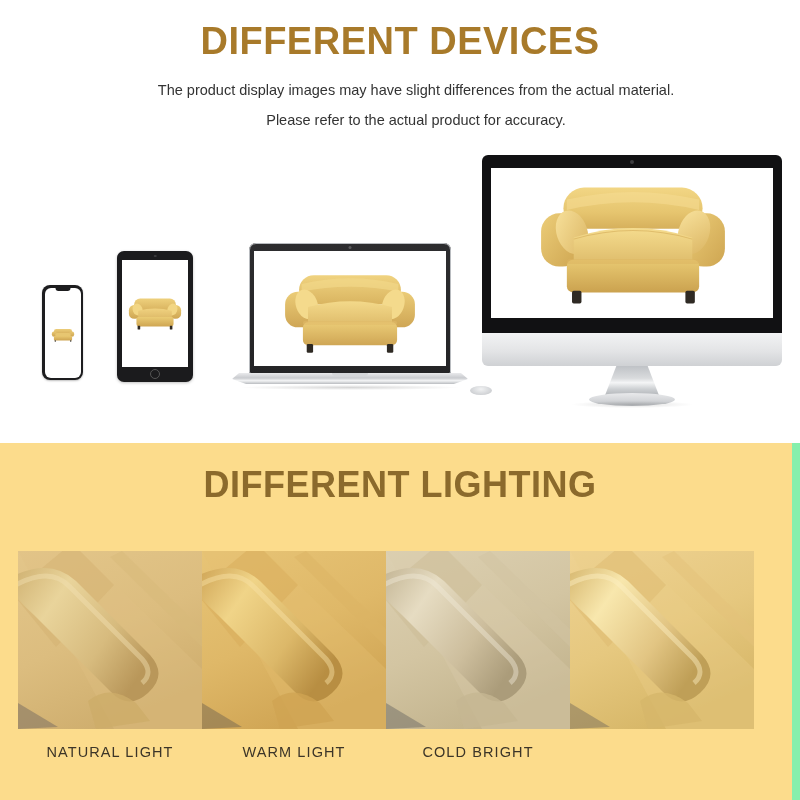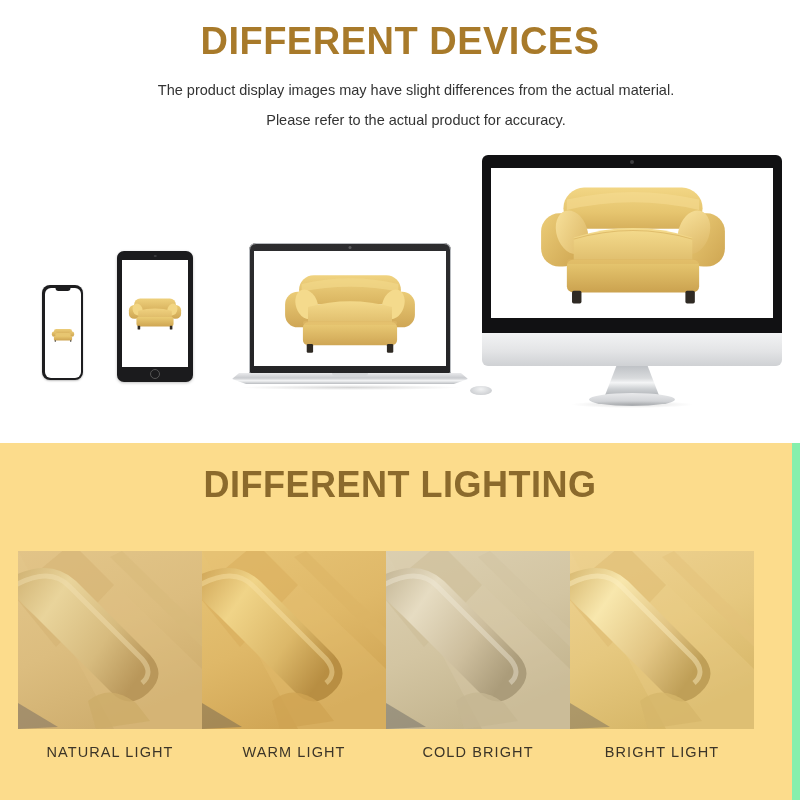--- a/index.html
+++ b/index.html
@@ -600,19 +600,18 @@
             <rect width="184" height="178" fill="url(#s4bg)"></rect>
             <path d="M0 0 L62 0 L184 118 L184 178 L96 178 Z" fill="#ebcd89" opacity=".35"></path>
             <path d="M-6 42 L54 -8 L96 34 L38 96 Z" fill="#deba6f" opacity=".5"></path>
             <path d="M-14 30 Q30 4 58 30 L132 104 Q150 124 130 142 Q110 160 92 140 L16 64 Q-2 48 -14 30 Z" fill="url(#s4bol)"></path>
             <path d="M-6 36 Q32 14 52 36 L124 108 Q136 122 124 132" fill="none" stroke="#fdf0c4" stroke-width="5" opacity=".45"></path>
             <path d="M70 150 Q92 132 118 152 L132 170 L78 178 Z" fill="#d6b66a" opacity=".8"></path>
             <path d="M0 152 L40 176 L0 178 Z" fill="#84775f" opacity=".55"></path>
             <path d="M104 0 L184 78 L184 96 L92 6 Z" fill="#e3c27a" opacity=".5"></path>
           </svg>
         </div>
-        <div class="swatch-label">BRIGHT LIGHT</div>
       </div>
 
     </div>
   </div>
 
 </div>
 
 </body></html>

